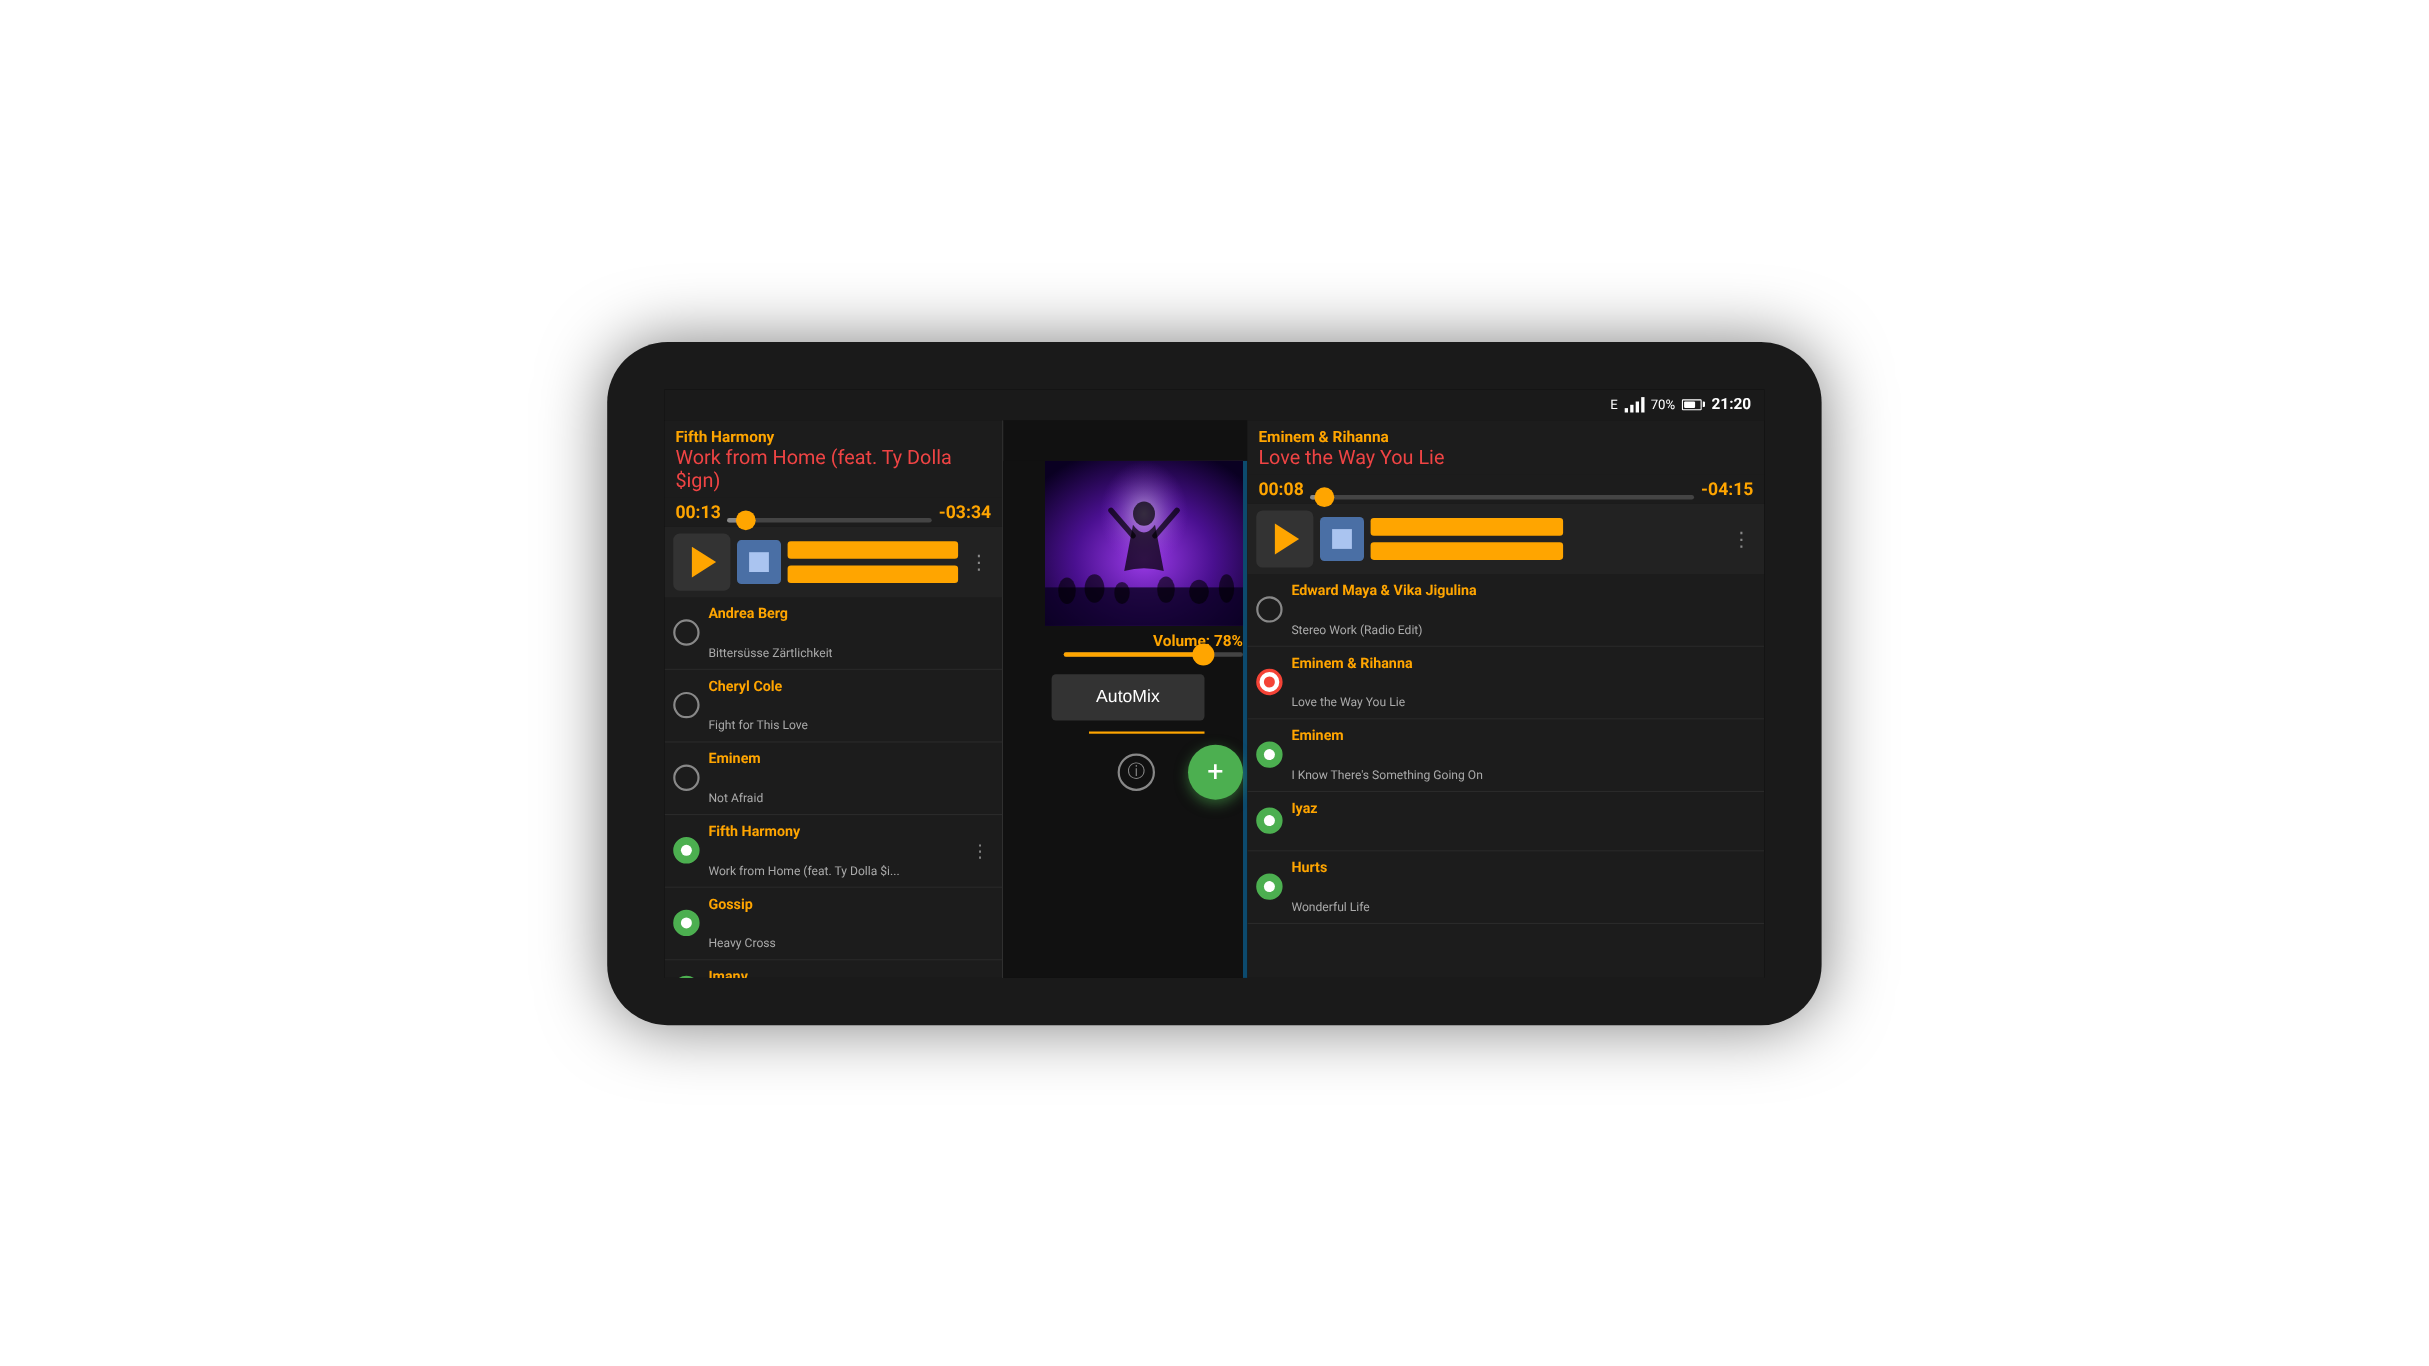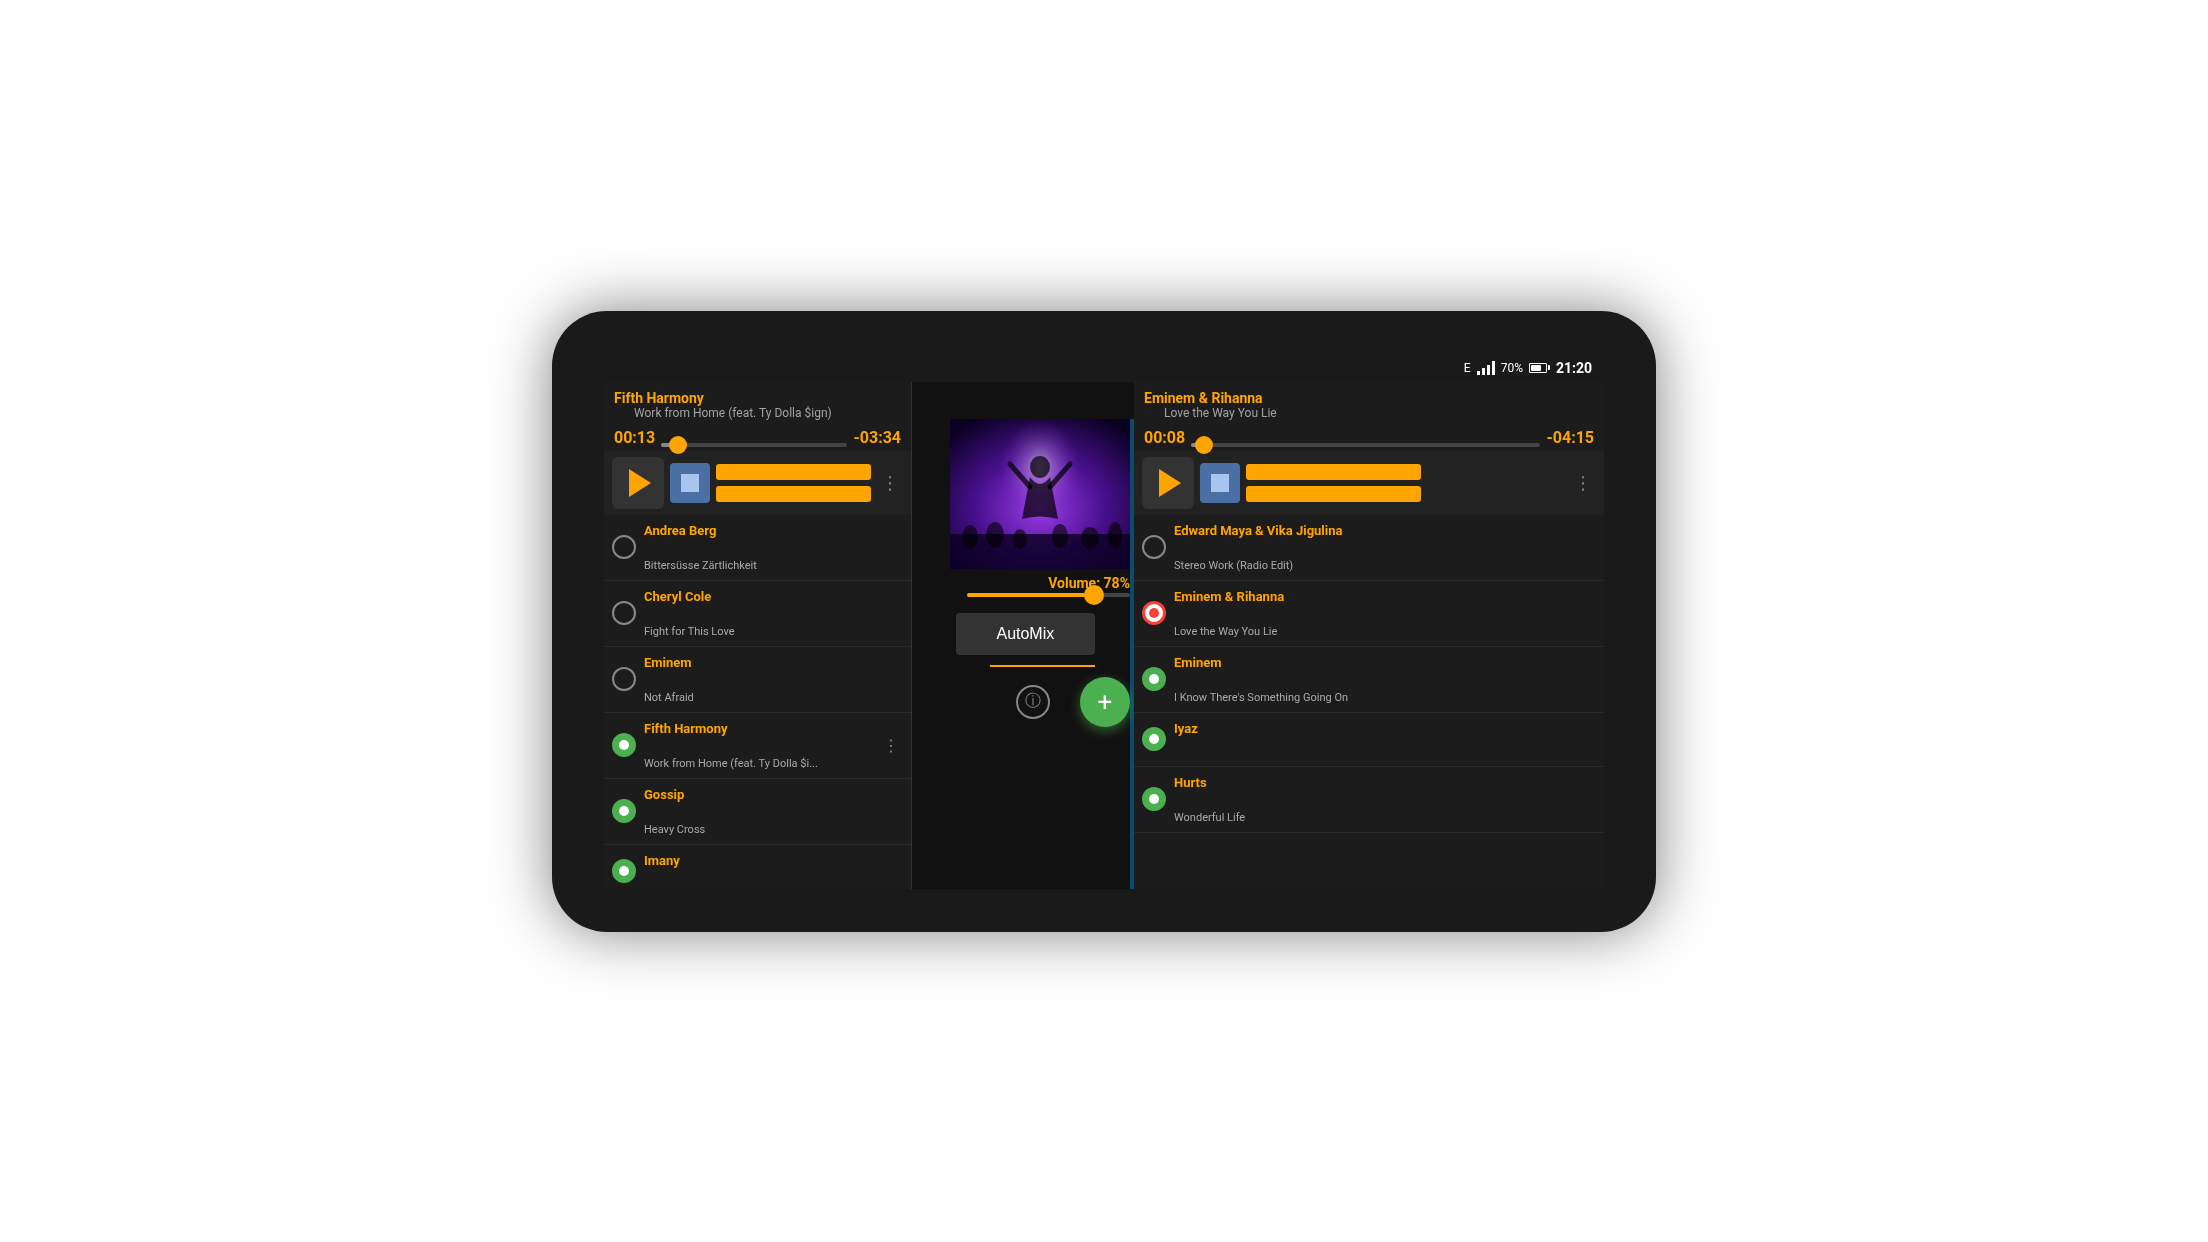--- a/index.html
+++ b/index.html
@@ -78,23 +78,22 @@
     .deck-header {
       padding: 8px 10px 4px;
       background: #1c1c1c;
     }
     .deck-artist {
       color: #FFA500;
       font-size: 14px;
       font-weight: bold;
     }
     .deck-track {
-      color: #a3a3a3;
-      font-size: 12px;
-      margin-left: 20px;
+      color: #ef4444;
+      font-size: 18px;
     }
     
     .time-row {
       display: flex;
       align-items: flex-end;
       padding: 4px 10px;
       gap: 6px;
       background: #1c1c1c;
     }
     .time-elapsed {

